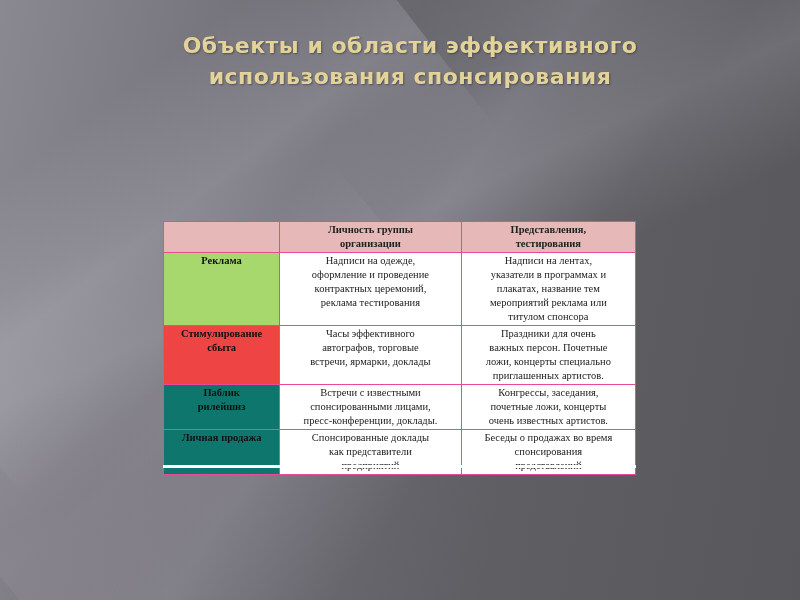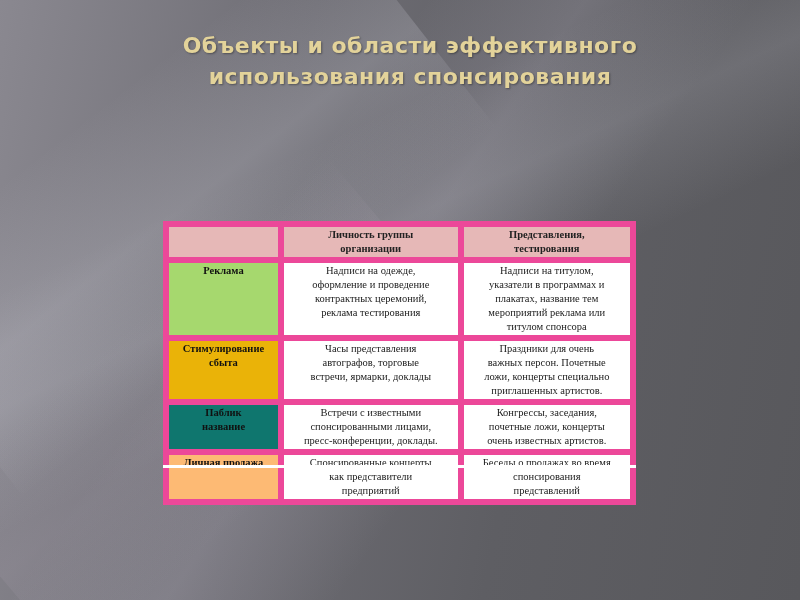--- a/index.html
+++ b/index.html
@@ -36,21 +36,21 @@
   .table-wrap {
     position: absolute; left: 163px; top: 221px; width: 473px; height: 247px;
     background: #ffffff;
   }
   table {
     border-collapse: collapse; width: 473px; table-layout: fixed;
     font-family: "Liberation Serif", serif; font-size: 10.5px; line-height: 14px;
     color: #222;
   }
   td, th {
-    border: 6px solid #ec4899; vertical-align: top; text-align: center;
+    border: 1px solid #ec4899; vertical-align: top; text-align: center;
     padding: 1px 3px;
   }
   th { background: #e6b8b7; font-weight: bold; height: 27px; }
   td.rowhead { font-weight: bold; color: #111; margin-left: 12px; }
   td.body { background: #ffffff; }
   .c1 { width: 112px; } .c2 { width: 175px; } .c3 { width: 168px; }
   .r1 { height: 70px; } .r2 { height: 53px; } .r3 { height: 42px; } .r4 { height: 42px; }
   .line { display: block; }
   .bottom-strip { position:absolute; left:0; bottom:0; width:473px; height:3px; background:#fff; }
 </style>
@@ -91,66 +91,66 @@
         <td class="rowhead" style="background:#a6d86e">
           <span class="line">Реклама</span>
         </td>
         <td class="body">
           <span class="line">Надписи на одежде,</span>
           <span class="line">оформление и проведение</span>
           <span class="line">контрактных церемоний,</span>
           <span class="line">реклама тестирования</span>
         </td>
         <td class="body">
-          <span class="line">Надписи на титулом,</span>
+          <span class="line">Надписи на лентах,</span>
           <span class="line">указатели в программах и</span>
           <span class="line">плакатах, название тем</span>
           <span class="line">мероприятий реклама или</span>
           <span class="line">титулом спонсора</span>
         </td>
       </tr>
       <tr class="r2">
-        <td class="rowhead" style="background:#eab308">
+        <td class="rowhead" style="background:#ef4444">
           <span class="line">Стимулирование</span>
           <span class="line">сбыта</span>
         </td>
         <td class="body">
-          <span class="line">Часы представления</span>
+          <span class="line">Часы эффективного</span>
           <span class="line">автографов, торговые</span>
           <span class="line">встречи, ярмарки, доклады</span>
         </td>
         <td class="body">
           <span class="line">Праздники для очень</span>
           <span class="line">важных персон. Почетные</span>
           <span class="line">ложи, концерты специально</span>
           <span class="line">приглашенных артистов.</span>
         </td>
       </tr>
       <tr class="r3">
         <td class="rowhead" style="background:#0f766e">
           <span class="line">Паблик</span>
-          <span class="line">название</span>
+          <span class="line">рилейшнз</span>
         </td>
         <td class="body">
           <span class="line">Встречи с известными</span>
           <span class="line">спонсированными лицами,</span>
           <span class="line">пресс-конференции, доклады.</span>
         </td>
         <td class="body">
           <span class="line">Конгрессы, заседания,</span>
           <span class="line">почетные ложи, концерты</span>
           <span class="line">очень известных артистов.</span>
         </td>
       </tr>
       <tr class="r4">
-        <td class="rowhead" style="background:#fdba74">
+        <td class="rowhead" style="background:#0f766e">
           <span class="line">Личная продажа</span>
         </td>
         <td class="body">
-          <span class="line">Спонсированные концерты</span>
+          <span class="line">Спонсированные доклады</span>
           <span class="line">как представители</span>
           <span class="line">предприятий</span>
         </td>
         <td class="body">
           <span class="line">Беседы о продажах во время</span>
           <span class="line">спонсирования</span>
           <span class="line">представлений</span>
         </td>
       </tr>
     </tbody>

